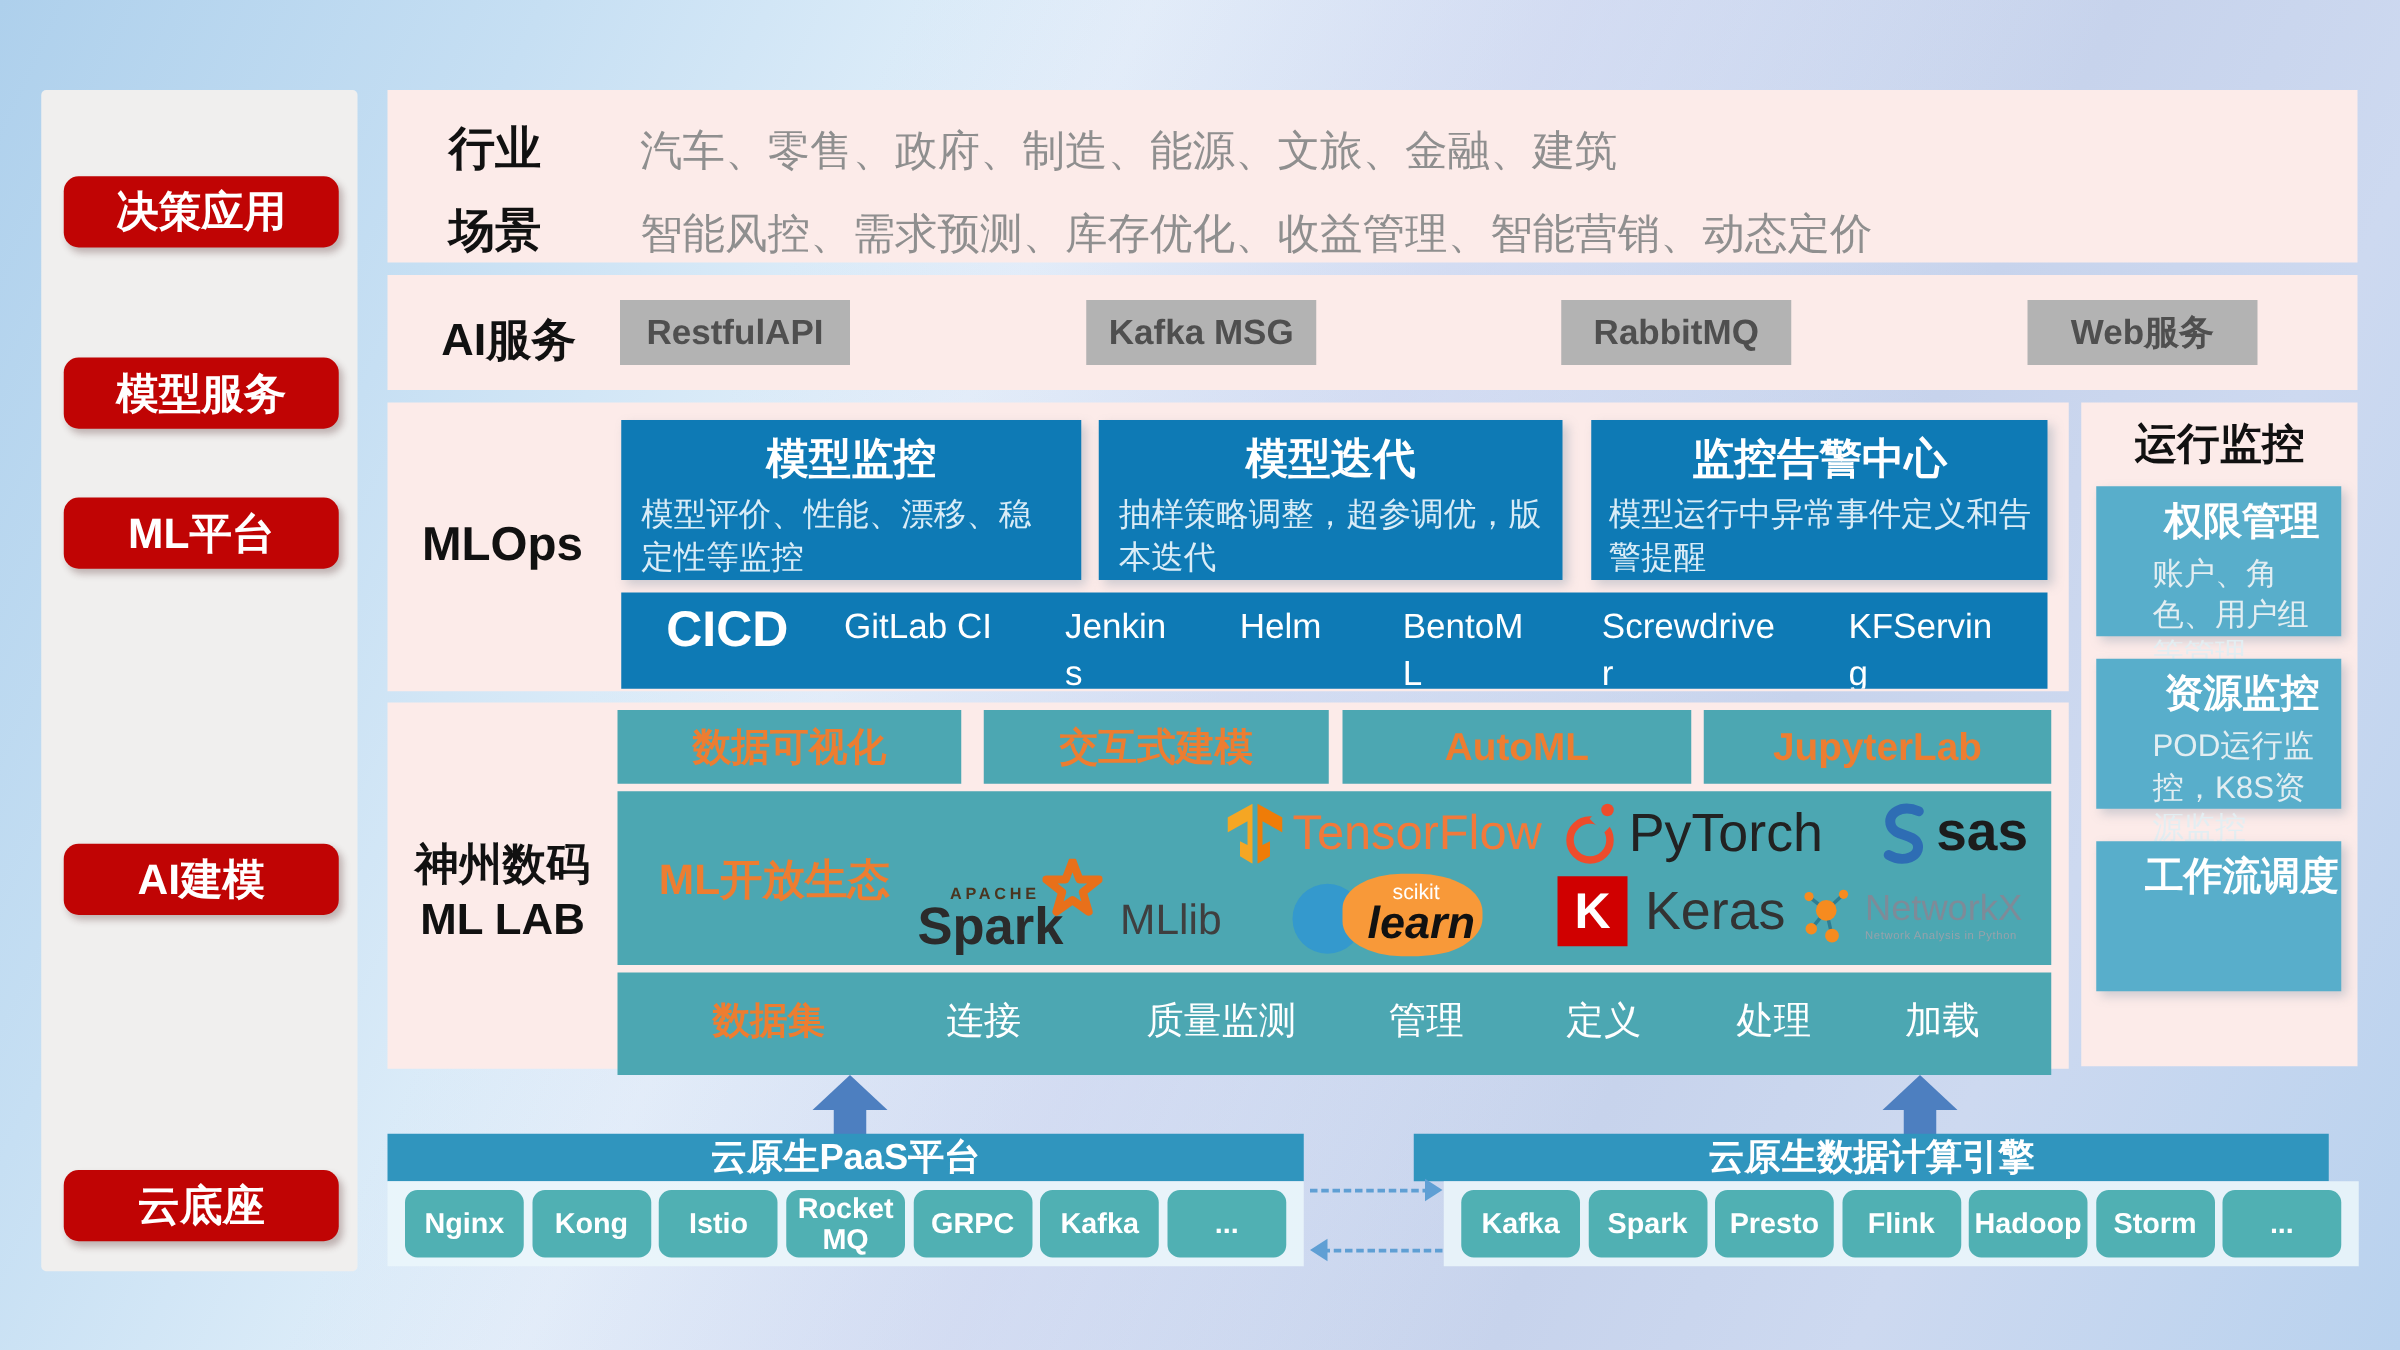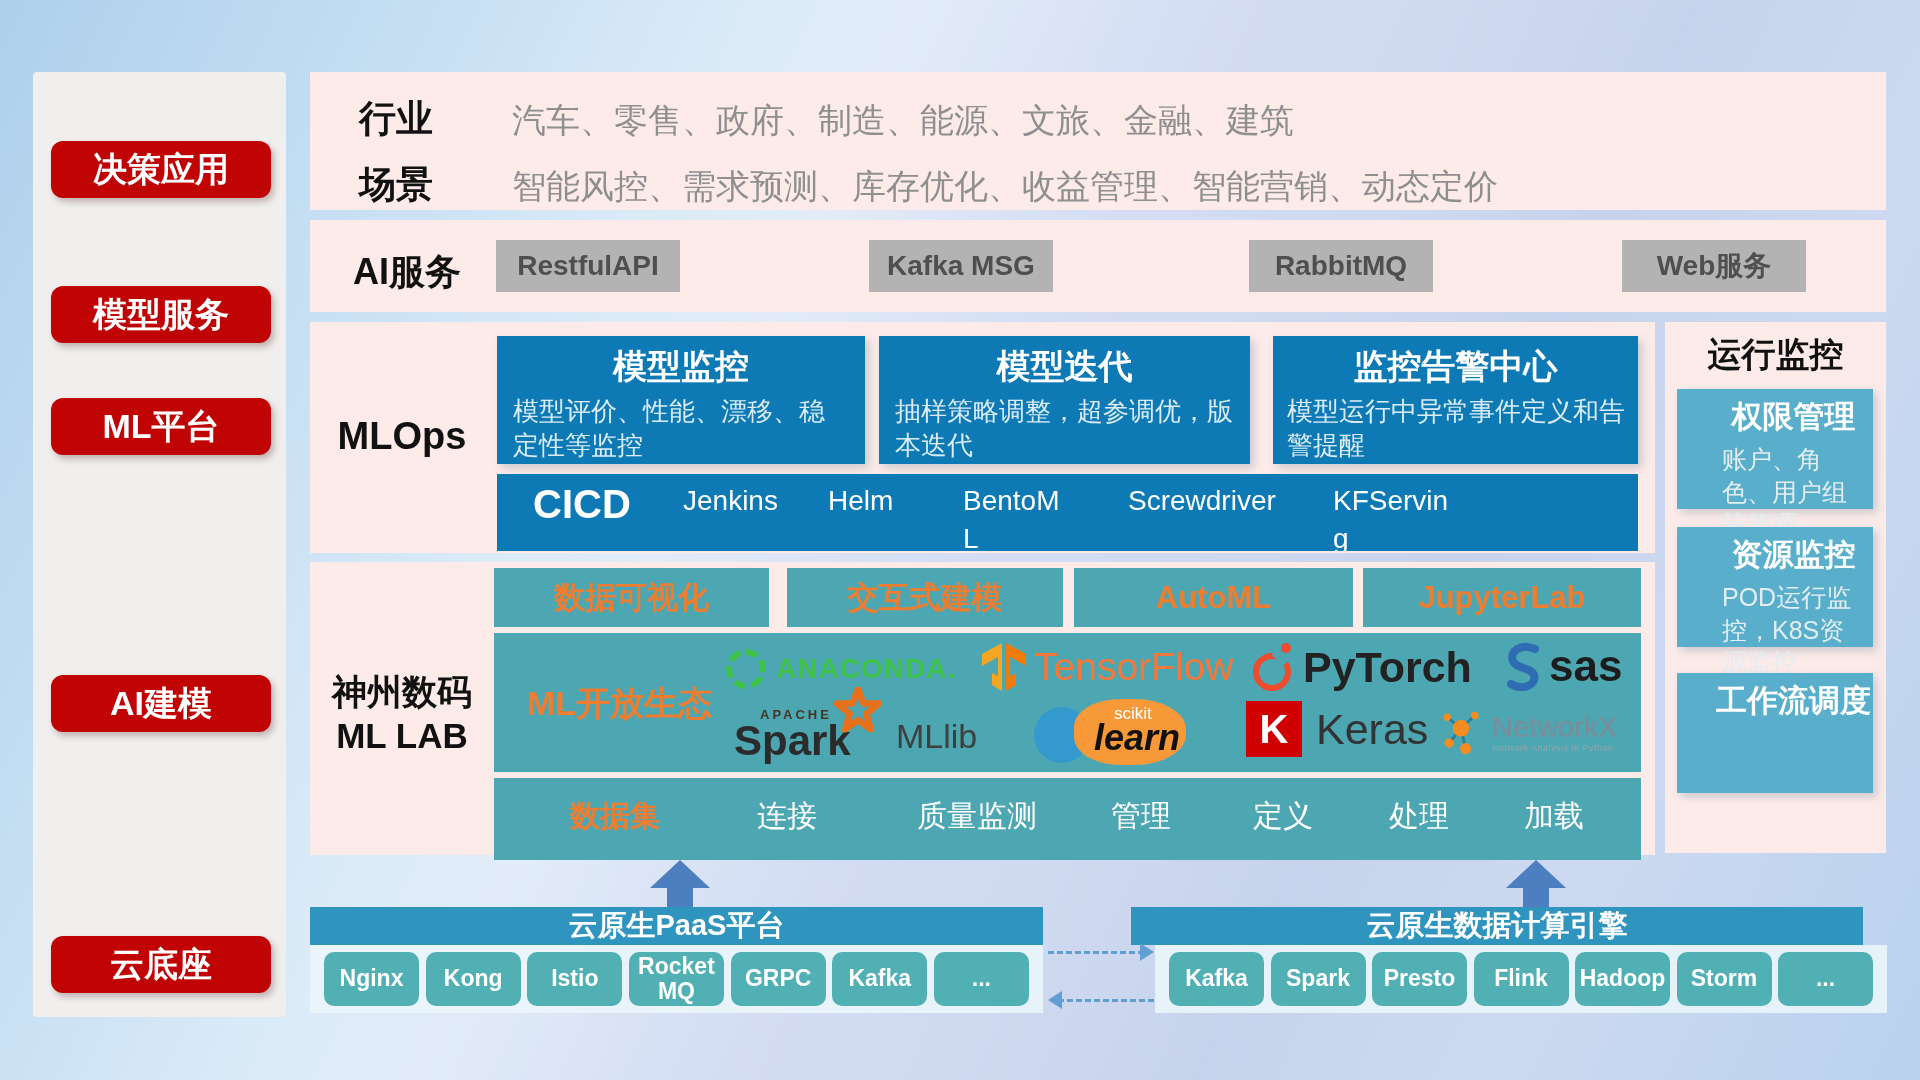--- a/index.html
+++ b/index.html
@@ -105,20 +105,21 @@
     <div class="bluecard" style="left:569px; width:371px;">
       <div class="ttl">模型迭代</div>
       <div class="dsc">抽样策略调整，超参调优，版本迭代</div>
     </div>
     <div class="bluecard" style="left:963px; width:365px;">
       <div class="ttl">监控告警中心</div>
       <div class="dsc" style="padding:5px 12px 0 14px;">模型运行中异常事件定义和告警提醒</div>
     </div>
     <div class="cicd">
       <div class="t0">CICD</div>
+      <div class="tool" style="width:160px; margin-right:25px;">GitLab CI</div>
       <div class="tool" style="width:100px; margin-right:45px;">Jenkins</div>
       <div class="tool" style="width:90px; margin-right:45px;">Helm</div>
       <div class="tool" style="width:110px; margin-right:55px;">BentoML</div>
       <div class="tool" style="width:150px; margin-right:55px;">Screwdriver</div>
       <div class="tool" style="width:130px;">KFServing</div>
     </div>
   </div>
 
   <div class="band band4">
     <div class="abs blacklab" style="left:0px; top:108px; width:184px; text-align:center; font-size:35px; line-height:1.25;">
@@ -126,38 +127,34 @@
       <div>ML LAB</div>
     </div>
     <div class="tealtab" style="left:184px; width:275px;">数据可视化</div>
     <div class="tealtab" style="left:477px; width:276px;">交互式建模</div>
     <div class="tealtab" style="left:764px; width:279px;">AutoML</div>
     <div class="tealtab" style="left:1053px; width:278px;">JupyterLab</div>
 
     <div class="bigbox">
       <div class="abs orange" style="left:33px; top:48px; font-size:34px;">ML开放生态</div>
 
-      <div class="logo" style="left:232px; top:16px;">
-        <div style="width:40px;height:40px;border:6px dashed #3ec24a;border-radius:50%;margin-right:10px;"></div>
-        <span style="color:#3ec24a;font-weight:bold;font-size:28px;letter-spacing:1px;">ANACONDA.</span>
-      </div>
       <div class="logo" style="left:488px; top:10px;">
         <svg width="44" height="48" viewBox="0 0 44 48">
           <polygon points="20,0 20,48 10,42 10,30 16,33 16,14 0,23 0,11" fill="#f5a623"></polygon>
           <polygon points="24,0 24,48 34,42 34,30 28,33 28,14 44,23 44,11" fill="#ef7c08"></polygon>
         </svg>
         <span style="color:#f2793a;font-size:39px;margin-left:8px;">TensorFlow</span>
       </div>
       <div class="logo" style="left:755px; top:8px;">
         <div style="position:relative;width:48px;height:52px;">
           <div style="position:absolute;left:4px;top:12px;width:38px;height:38px;border:6px solid #ee4c2c;border-radius:50%;"></div>
           <div style="position:absolute;left:26px;top:6px;width:16px;height:16px;background:#4ca7b2;transform:rotate(45deg);"></div>
           <div style="position:absolute;left:32px;top:2px;width:10px;height:10px;background:#ee4c2c;border-radius:50%;"></div>
         </div>
-        <span style="color:#222;font-size:43px;margin-left:6px;font-weight:700;">PyTorch</span>
+        <span style="color:#222;font-size:43px;margin-left:6px;font-weight:400;">PyTorch</span>
       </div>
       <div class="logo" style="left:1007px; top:8px;">
         <svg width="46" height="50" viewBox="0 0 46 50">
           <path d="M34 8 C20 2 8 10 12 20 C15 28 30 26 33 34 C36 44 22 50 10 43" stroke="#2e6db4" stroke-width="8" fill="none" stroke-linecap="round"></path>
         </svg>
         <span style="color:#1c1c1c;font-weight:bold;font-size:44px;margin-left:2px;">sas</span>
       </div>
 
       <div class="logo" style="left:240px; top:72px;">
         <div style="position:relative; width:148px; height:62px;">

